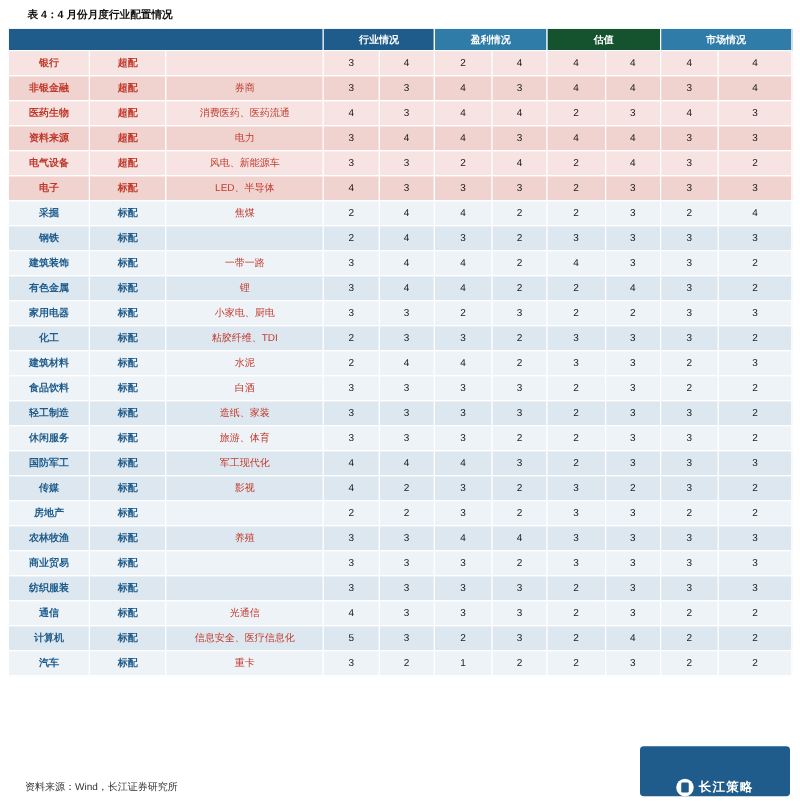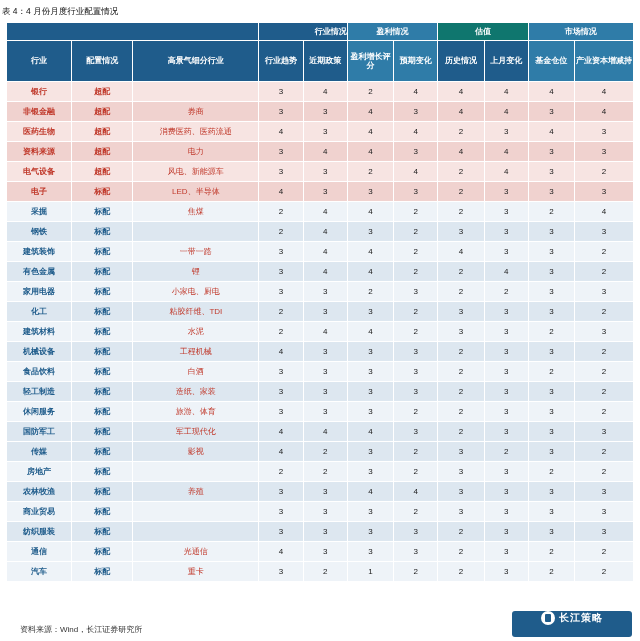--- a/index.html
+++ b/index.html
@@ -7,22 +7,22 @@
     width:640px;height:641px;
     background:#ffffff;
     font-family:"Liberation Sans","DejaVu Sans",sans-serif;
     font-size:8px;color:#1a1a1a;
     position:relative;
     overflow:hidden;
   }
   .caption{
     font-size:8.5px;
     color:#111;
-    padding:6px 0 4px 2px;
-    font-weight:normal;
+    padding:6px 0 4px 22px;
+    font-weight:bold;
   }
   table.main{
     border-collapse:collapse;
     width:628px;
     margin:0 6px;
     table-layout:fixed;
   }
   table.main td, table.main th{
     border:1px solid #ffffff;
     text-align:center;
@@ -33,23 +33,23 @@
   }
   
   .hdr-top td{
     background:#1f5c8b;
     color:#ffffff;
     height:17px;
     font-size:8.5px;
     font-weight:bold;
     border:1px solid #ffffff;
   }
-  .hdr-top td.grp-a{background:#1f5c8b;text-align:right;}
+  .hdr-top td.grp-a{background:#1f5c8b;}
   .hdr-top td.grp-b{background:#2f7ca8;}
-  .hdr-top td.grp-c{background:#0f766e;}
+  .hdr-top td.grp-c{background:#14532d;}
   .hdr-top td.grp-d{background:#2f7ca8;}
   .hdr-sub td{
     background:#1f5c8b;
     color:#ffffff;
     height:40px;
     font-size:8px;
     font-weight:bold;
     border:1px solid #ffffff;
     padding:0 1px;
   }
@@ -78,24 +78,24 @@
 
   .footer{
     position:absolute;
     left:20px;bottom:6px;
     font-size:8px;
     color:#333;
   }
   .logo{
     position:absolute;
     right:8px;bottom:4px;
-    width:120px;height:26px;
+    width:120px;height:40px;
     background:#1f5c8b;
     border-radius:3px;
-    display:flex;align-items:flex-start;justify-content:center;
+    display:flex;align-items:flex-end;justify-content:center;
     gap:4px;
   }
   .logo .mark{
     width:14px;height:14px;border-radius:50%;
     background:#ffffff;
     display:inline-block;
     position:relative;
   }
   .logo .mark:after{
     content:"";
@@ -124,33 +124,20 @@
     <col style="width:56px">
   </colgroup>
   <thead>
     <tr class="hdr-top">
       <td colspan="3" class="grp-a"></td>
       <td colspan="2" class="grp-a">行业情况</td>
       <td colspan="2" class="grp-b">盈利情况</td>
       <td colspan="2" class="grp-c">估值</td>
       <td colspan="2" class="grp-d">市场情况</td>
     </tr>
-    <tr class="hdr-sub">
-      <td class="left-col">行业</td>
-      <td class="left-col">配置情况</td>
-      <td class="left-col">高景气细分行业</td>
-      <td>行业趋势</td>
-      <td>近期政策</td>
-      <td class="sub-b">盈利增长评分</td>
-      <td class="sub-b">预期变化</td>
-      <td>历史情况</td>
-      <td>上月变化</td>
-      <td class="sub-d">基金仓位</td>
-      <td class="sub-d">产业资本增减持</td>
-    </tr>
   </thead>
   <tbody id="tbody">
       <tr class="hot band-red-light">
         <td class="c-industry">银行</td>
         <td class="c-alloc">超配</td>
         <td class="c-sub"></td>
         <td class="num">3</td>
         <td class="num">4</td>
         <td class="num">2</td>
         <td class="num">4</td>
@@ -308,33 +295,20 @@
         <td class="c-sub">水泥</td>
         <td class="num">2</td>
         <td class="num">4</td>
         <td class="num">4</td>
         <td class="num">2</td>
         <td class="num">3</td>
         <td class="num">3</td>
         <td class="num">2</td>
         <td class="num">3</td>
       </tr>
-      <tr class="normal band-dark">
-        <td class="c-industry">机械设备</td>
-        <td class="c-alloc">标配</td>
-        <td class="c-sub">工程机械</td>
-        <td class="num">4</td>
-        <td class="num">3</td>
-        <td class="num">3</td>
-        <td class="num">3</td>
-        <td class="num">2</td>
-        <td class="num">3</td>
-        <td class="num">3</td>
-        <td class="num">2</td>
-      </tr>
       <tr class="normal band-light">
         <td class="c-industry">食品饮料</td>
         <td class="c-alloc">标配</td>
         <td class="c-sub">白酒</td>
         <td class="num">3</td>
         <td class="num">3</td>
         <td class="num">3</td>
         <td class="num">3</td>
         <td class="num">2</td>
         <td class="num">3</td>
@@ -448,20 +422,33 @@
       <tr class="normal band-light">
         <td class="c-industry">通信</td>
         <td class="c-alloc">标配</td>
         <td class="c-sub">光通信</td>
         <td class="num">4</td>
         <td class="num">3</td>
         <td class="num">3</td>
         <td class="num">3</td>
         <td class="num">2</td>
         <td class="num">3</td>
+        <td class="num">2</td>
+        <td class="num">2</td>
+      </tr>
+      <tr class="normal band-dark">
+        <td class="c-industry">计算机</td>
+        <td class="c-alloc">标配</td>
+        <td class="c-sub">信息安全、医疗信息化</td>
+        <td class="num">5</td>
+        <td class="num">3</td>
+        <td class="num">2</td>
+        <td class="num">3</td>
+        <td class="num">2</td>
+        <td class="num">4</td>
         <td class="num">2</td>
         <td class="num">2</td>
       </tr>
       <tr class="normal band-light">
         <td class="c-industry">汽车</td>
         <td class="c-alloc">标配</td>
         <td class="c-sub">重卡</td>
         <td class="num">3</td>
         <td class="num">2</td>
         <td class="num">1</td>

